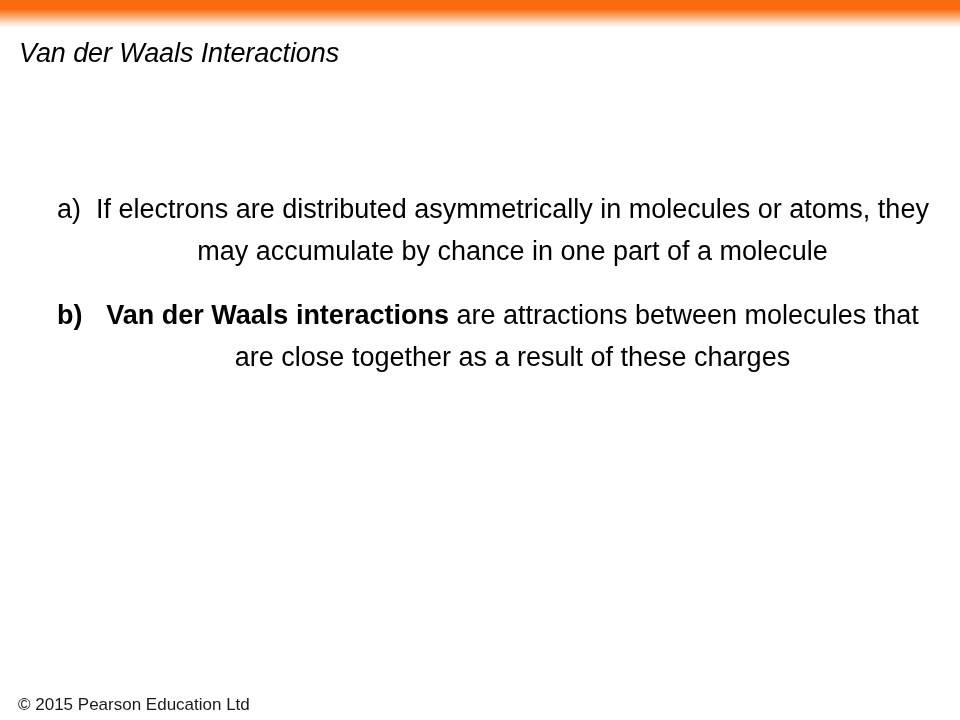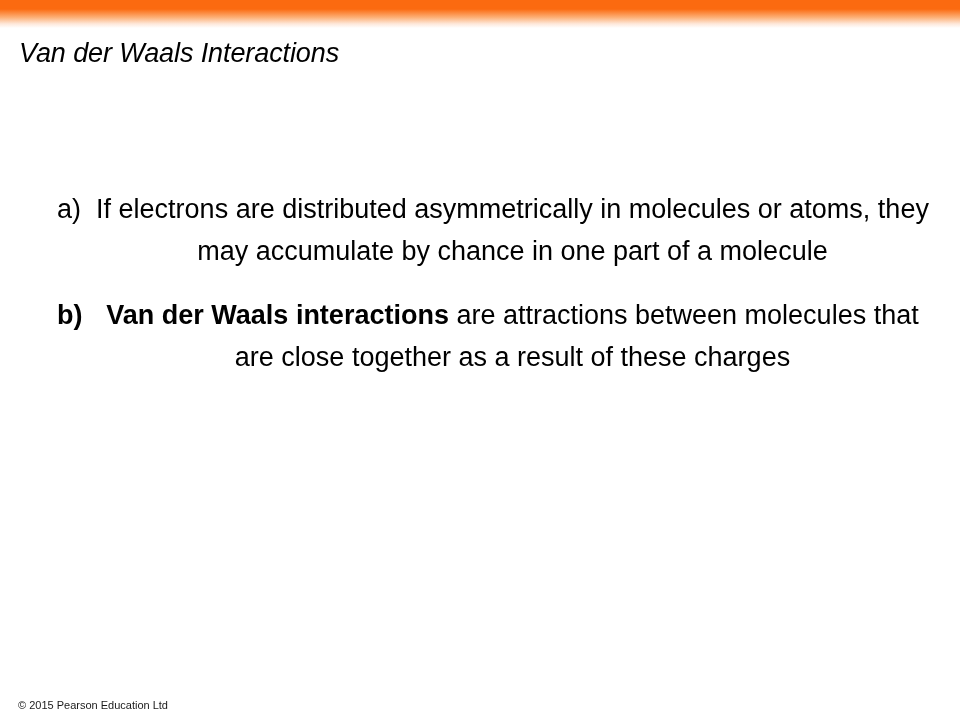--- a/index.html
+++ b/index.html
@@ -97,21 +97,21 @@
   }
   .item-text .lead-bold {
     font-weight: bold;
   }
 
   
   .footer {
     position: absolute;
     left: 18px;
     top: 698px;
-    font-size: 11px;
+    font-size: 17px;
     font-weight: 400;
     color: #1a1a1a;
     line-height: 14px;
     white-space: nowrap;
   }
 </style>
 </head>
 <body>
 
 <div class="slide">

